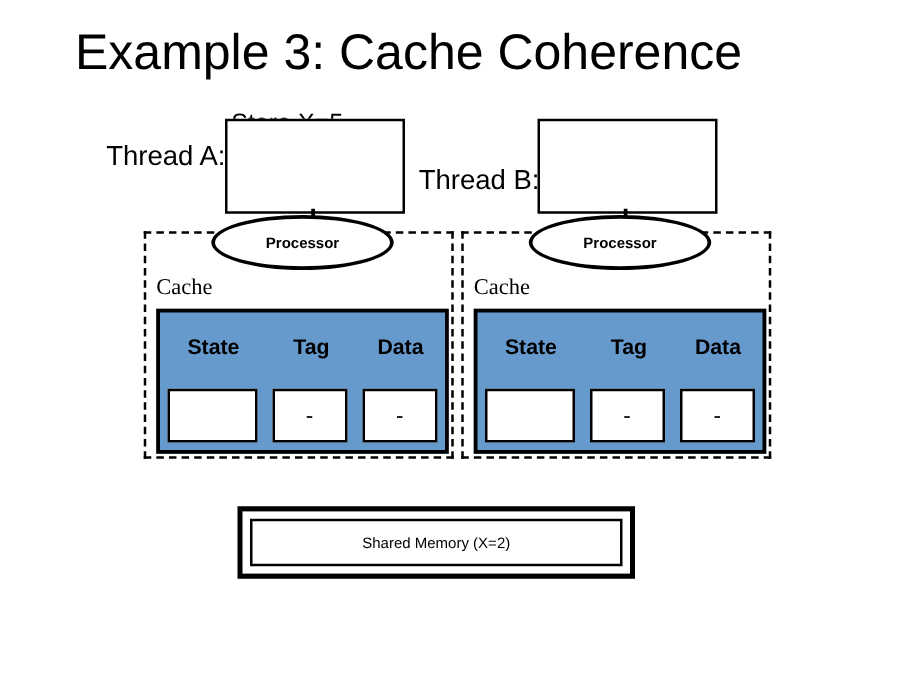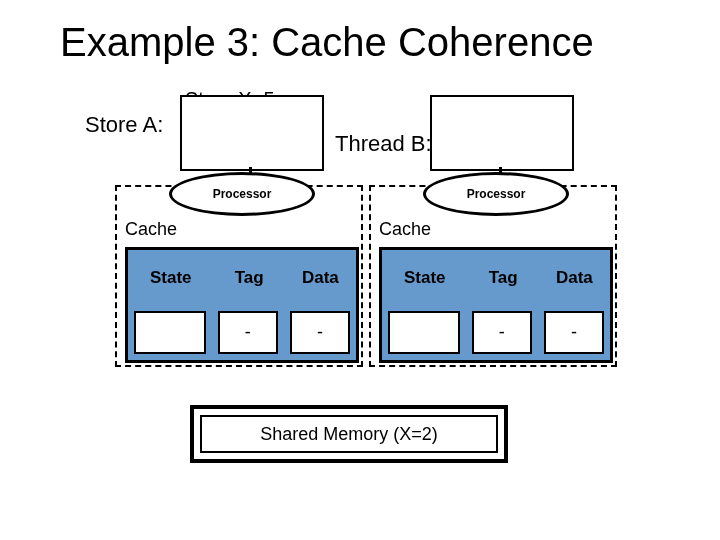--- a/index.html
+++ b/index.html
@@ -81,20 +81,21 @@
     justify-content: center;
     font-size: 12px;
     font-weight: bold;
   }
   .cache-label {
     position: absolute;
     top: 32px;
     left: 8px;
     font-size: 18px;
     color: #000;
+    font-family: Liberation Serif, serif;
   }
   .cache-table {
     position: absolute;
     top: 60px;
     left: 8px;
     width: 228px;
     height: 110px;
     border: 3px solid #000;
     background: #6699cc;
   }
@@ -127,37 +128,37 @@
     top: 405px;
     left: 190px;
     width: 310px;
     height: 50px;
     border: 4px solid #000;
     background: #fff;
     box-shadow: inset 0 0 0 6px #fff, inset 0 0 0 8px #000;
     display: flex;
     align-items: center;
     justify-content: center;
-    font-size: 18px;
+    font-size: 12px;
     color: #000;
   }
   .conn-line {
     position: absolute;
     background: #000;
     width: 3px;
   }
 </style>
 </head>
 <body>
 
 <div class="title">Example 3: Cache Coherence</div>
 
 <div class="store-label">Store X=5</div>
 
-<div class="thread-a-label">Store A:</div>
+<div class="thread-a-label">Thread A:</div>
 <div class="thread-a-box"></div>
 
 <div class="thread-b-label">Thread B:</div>
 <div class="thread-b-box"></div>
 
 <div class="conn-line" style="top:167px; left:249px; height:20px;"></div>
 <div class="conn-line" style="top:167px; left:499px; height:20px;"></div>
 
 <div class="core-box core-a">
   <div class="proc-oval">Processor</div>

